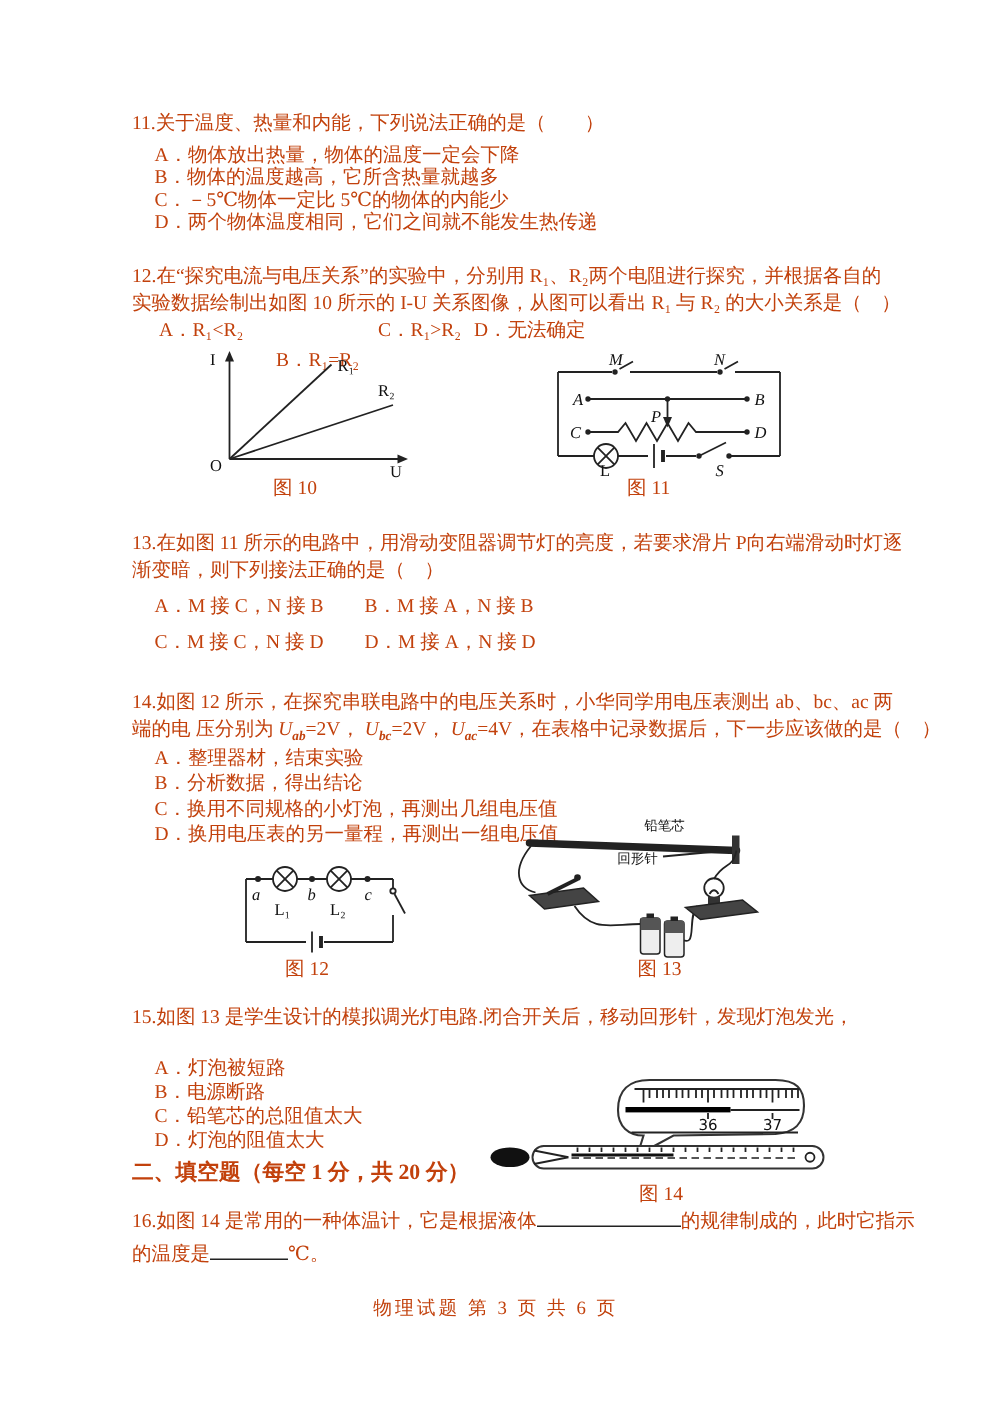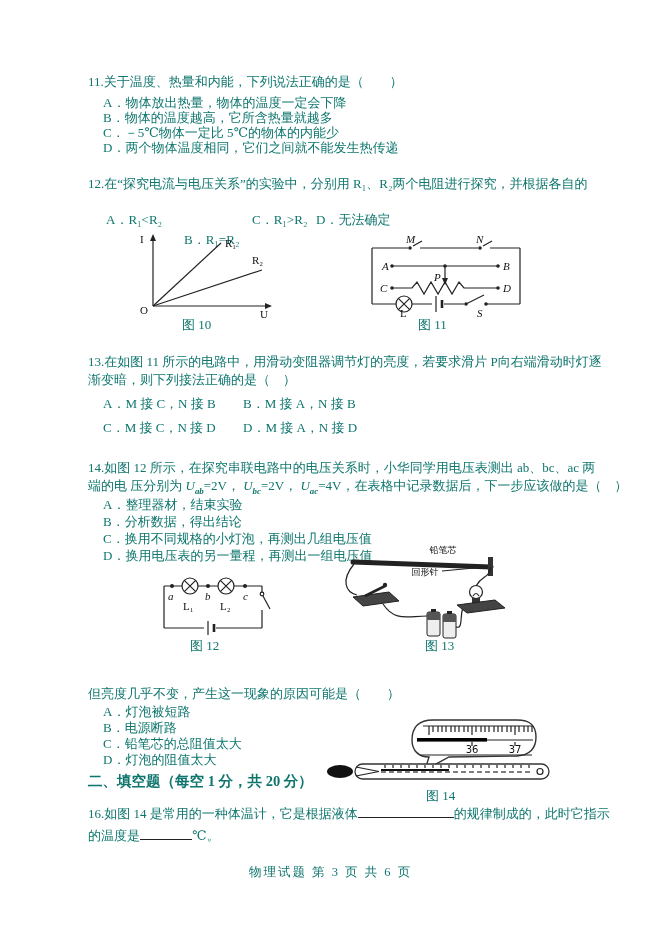--- a/index.html
+++ b/index.html
@@ -1,17 +1,17 @@
 <!DOCTYPE html>
 <html><head>
 <meta charset="utf-8">
 <style>
   html,body{margin:0;padding:0;background:#fff;}
   .page{position:relative;width:661px;height:935px;background:#fff;overflow:hidden;
-        font-family:"Liberation Serif","DejaVu Serif","DejaVu Sans",serif;color:#0f766e;}
+        font-family:"Liberation Serif","DejaVu Serif","DejaVu Sans",serif;color:#c2410c;}
   .line{position:absolute;font-size:13px;line-height:16px;white-space:nowrap;}
   .opt{position:absolute;font-size:13px;line-height:16px;white-space:nowrap;}
   .sect{position:absolute;font-size:14.5px;font-weight:bold;white-space:nowrap;}
   .cap{position:absolute;font-size:13px;white-space:nowrap;}
   .footer{position:absolute;left:0;right:0;text-align:center;font-size:12.5px;letter-spacing:2px;}
   .blank{display:inline-block;border-bottom:1px solid #222;height:12px;vertical-align:baseline;}
   .b1{width:96px;} .b2{width:52px;}
   sub{font-size:0.68em;font-style:italic;font-weight:bold;}
   i{font-style:italic;}
   svg{position:absolute;overflow:visible;}
@@ -28,20 +28,21 @@
 
 <div class="page">
 
   <div class="line" style="left:88px;top:74px;">11.关于温度、热量和内能，下列说法正确的是（　　）</div>
   <div class="opt" style="left:103px;top:95px;">A．物体放出热量，物体的温度一定会下降</div>
   <div class="opt" style="left:103px;top:110px;">B．物体的温度越高，它所含热量就越多</div>
   <div class="opt" style="left:103px;top:125px;">C．－5℃物体一定比 5℃的物体的内能少</div>
   <div class="opt" style="left:103px;top:140px;">D．两个物体温度相同，它们之间就不能发生热传递</div>
 
   <div class="line" style="left:88px;top:176px;">12.在“探究电流与电压关系”的实验中，分别用 R₁、R₂两个电阻进行探究，并根据各自的</div>
+  <div class="line" style="left:88px;top:194px;">实验数据绘制出如图 10 所示的 I-U 关系图像，从图可以看出 R₁ 与 R₂ 的大小关系是（　）</div>
   <div class="opt" style="left:106px;top:212px;">A．R₁&lt;R₂</div>
   <div class="opt" style="left:184px;top:212px;margin-top:20px;">B．R₁=R₂</div>
   <div class="opt" style="left:252px;top:212px;">C．R₁&gt;R₂</div>
   <div class="opt" style="left:316px;top:212px;">D．无法确定</div>
 
   <svg style="left:128px;top:230px;" width="152" height="88" viewBox="0 0 152 88">
     <g>
       <line class="st" x1="25" y1="76" x2="25" y2="8"></line>
       <polygon class="dot" points="25,4 22,11 28,11"></polygon>
       <line class="st" x1="25" y1="76" x2="140" y2="76"></line>
@@ -167,21 +168,21 @@
       <circle class="st" cx="131" cy="50" r="6.5"></circle>
       <path class="st" d="M128,54 q3,-5 6,0"></path>
       <rect x="127" y="56" width="8" height="6" fill="#333"></rect>
       <polygon points="112,63 150,58 160,66 122,71" fill="#444" stroke="#222"></polygon>
     </g>
     <text class="cjk" x="98" y="11" text-anchor="middle">铅笔芯</text>
     <text class="cjk" x="80" y="33" text-anchor="middle">回形针</text>
   </svg>
   <div class="cap" style="left:425px;top:637px;">图 13</div>
 
-  <div class="line" style="left:88px;top:686px;">但亮度几乎不变，产生这一现象的原因可能是（　　）</div>
+  <div class="line" style="left:88px;top:670px;">15.如图 13 是学生设计的模拟调光灯电路.闭合开关后，移动回形针，发现灯泡发光，</div>
   <div class="opt" style="left:103px;top:704px;">A．灯泡被短路</div>
   <div class="opt" style="left:103px;top:720px;">B．电源断路</div>
   <div class="opt" style="left:103px;top:736px;">C．铅笔芯的总阻值太大</div>
   <div class="opt" style="left:103px;top:752px;">D．灯泡的阻值太大</div>
 
   <div class="sect" style="left:88px;top:772px;">二、填空题（每空 1 分，共 20 分）</div>
 
   <svg style="left:325px;top:700px;" width="235" height="88" viewBox="0 0 235 88">
     <path d="M108,20 L192,20 C206,20 211,26 211,37 C211,49 205,55 192,56 L124,57 L100,70 L104,57 L104,57 C94,57 87,51 87,40 C87,27 94,20 108,20 Z" fill="#fff" stroke="#333" stroke-width="1.4"></path>
     <g>

